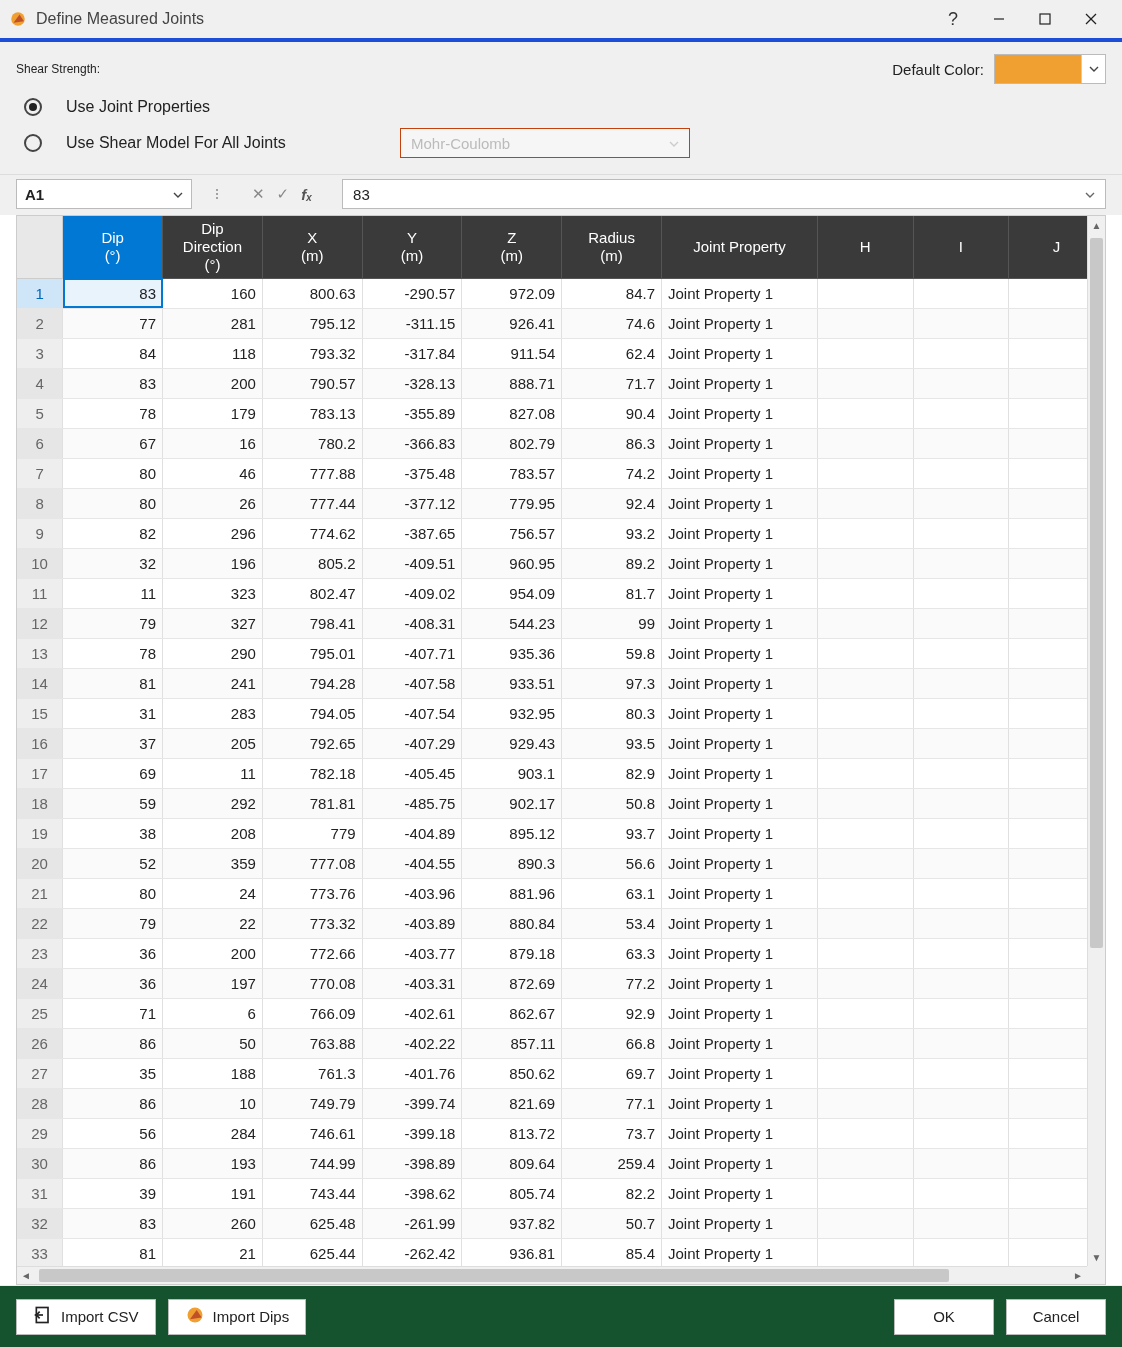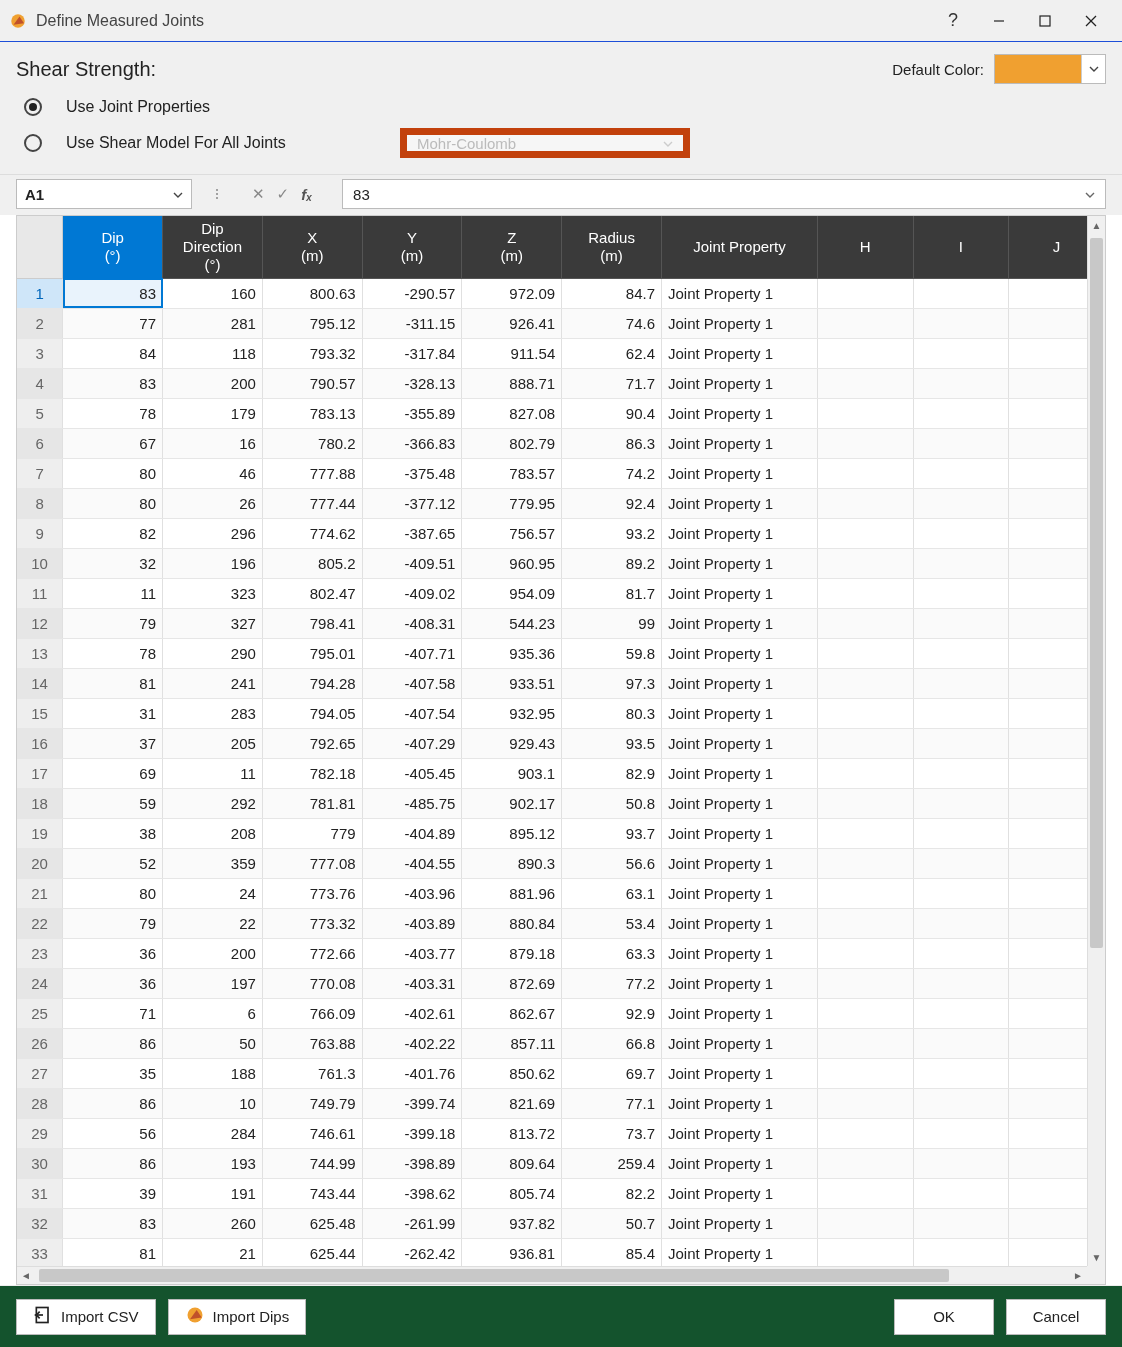--- a/index.html
+++ b/index.html
@@ -12,21 +12,21 @@
     width: 1122px;
     height: 1347px;
     overflow: hidden;
     display: flex;
     flex-direction: column;
   }
   
   .titlebar {
     height: 42px;
     background: #f0f0f0;
-    border-bottom: 1px solid #1d4ed8;
+    border-bottom: 4px solid #1d4ed8;
     display: flex;
     align-items: center;
     padding: 0 8px 0 8px;
   }
   .app-icon {
     width: 20px; height: 20px;
     margin-right: 8px;
     display:flex;align-items:center;justify-content:center;
   }
   .app-icon svg { width:18px;height:18px; }
@@ -34,41 +34,41 @@
   .winctl { width:46px; height:42px; display:flex;align-items:center;justify-content:center; color:#333; }
   .winctl svg { width:14px;height:14px;stroke:#222;stroke-width:1.2;fill:none;}
   .winctl span { font-size:18px; }
   
   .options {
     background:#f0f0f0;
     padding: 12px 16px 16px 16px;
     border-bottom:1px solid #ddd;
   }
   .options-row1 { display:flex; justify-content:space-between; align-items:center; margin-bottom:14px;}
-  .shear-label { font-size:20px; }
+  .shear-label { font-size:12px; }
   .default-color-wrap { display:flex; align-items:center; gap:10px;}
   .color-combo {
     display:flex; align-items:stretch;
     border:1px solid #bbb; background:#fff; height:30px;
   }
   .swatch { width:86px; background:#f0a030; }
   .dd-btn { width:24px; display:flex;align-items:center;justify-content:center; border-left:1px solid #ccc;}
   .dd-btn svg { width:10px;height:10px; }
   .radio-row { display:flex; align-items:center; gap:24px; margin:8px 0 6px 8px;}
   .radio-row.second { margin-top:18px; }
   .radio-outer {
     width:18px;height:18px;border:2px solid #444;border-radius:50%;
     display:flex;align-items:center;justify-content:center;
   }
   .radio-inner { width:8px;height:8px;background:#222;border-radius:50%; }
   .radio-label { font-size:16px; }
   .shear-model-select {
     position:absolute; left:400px; margin-top:-30px;
     width:290px; height:30px;
-    border:7px solid #c2410c;
+    border:1px solid #c2410c;
     background:#f6f6f6;
     color:#bbb;
     display:flex;align-items:center;
     padding:0 10px;
     pointer-events:none;
     font-size:15px;
     gap:40px;
   }
   .shear-model-select .dd { margin-left:auto; }
   

